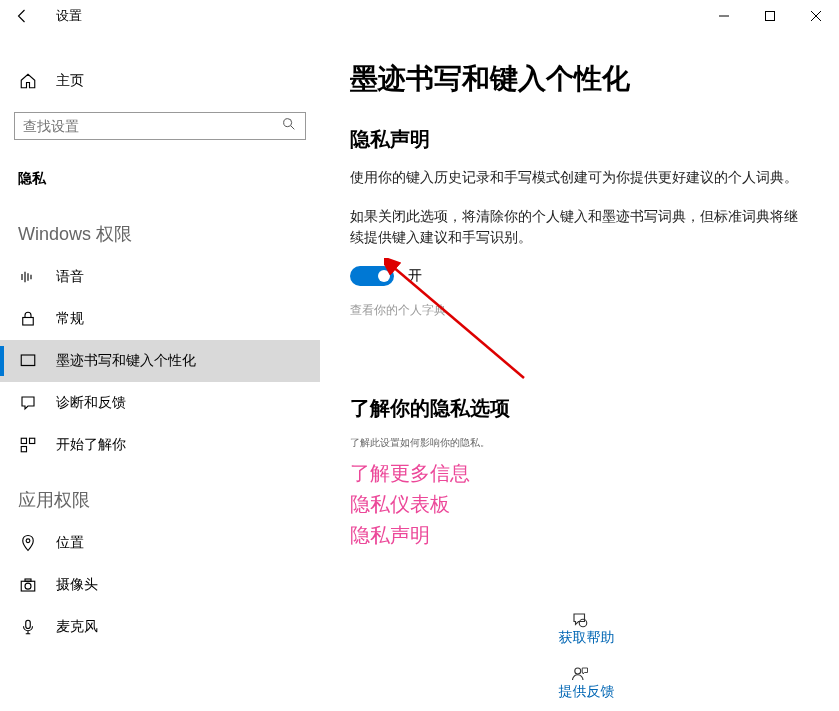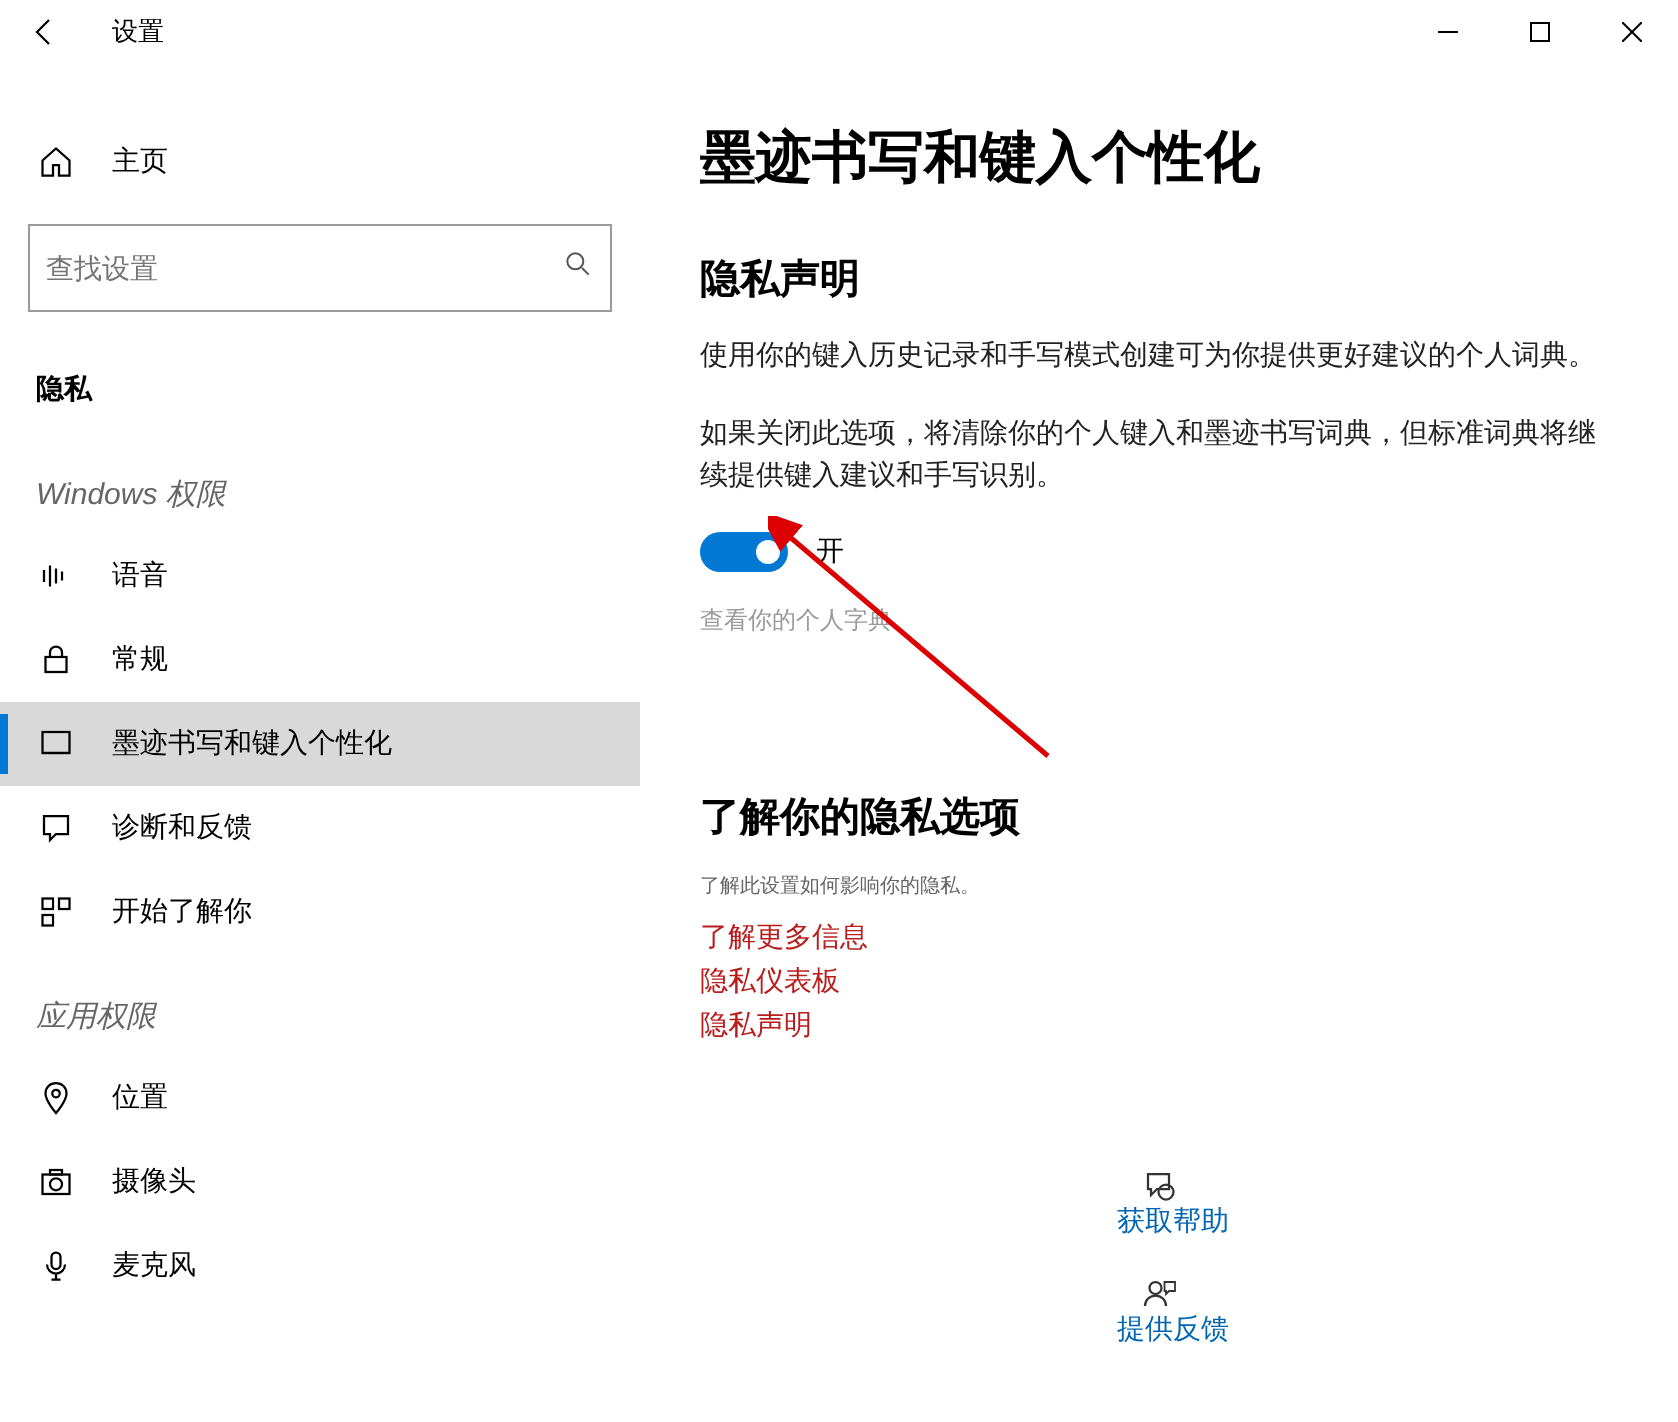--- a/index.html
+++ b/index.html
@@ -10,42 +10,42 @@
   .title-text { font-size: 13px; margin-left: 10px; }
   .win-controls { margin-left: auto; display: flex; }
   .win-btn { width: 46px; height: 32px; display: flex; align-items: center; justify-content: center; }
   .win-btn svg { width: 10px; height: 10px; }
 
   .main { display: flex; height: calc(711px - 32px); }
   .sidebar { width: 320px; padding-top: 30px; }
   .home-row { display: flex; align-items: center; padding: 10px 18px; margin-bottom: 12px; }
   .home-row .icon { width: 20px; display: flex; justify-content: center; }
   .home-row .label { margin-left: 18px; font-size: 14px; }
-  .search-box { margin: 0 14px 18px 14px; border: 1px solid #999; height: 44px; display: flex; align-items: center; padding: 12px 8px; }
+  .search-box { margin: 0 14px 18px 14px; border: 1px solid #999; height: 28px; display: flex; align-items: center; padding: 12px 8px; }
   .search-box input { border: none; outline: none; flex: 1; font-size: 14px; background: transparent; color: #666; }
   .search-icon { color: #555; }
   .section-header { padding: 12px 18px; font-size: 14px; font-weight: 600; }
-  .section-subheader { padding: 22px 18px 10px 18px; font-size: 15px; color: #666; font-style: italic; }
+  .section-subheader { padding: 22px 18px 10px 18px; font-size: 18px; color: #666; }
   .nav-item { display: flex; align-items: center; padding: 12px 18px; cursor: default; position: relative; }
   .nav-item.selected { background: #d9d9d9; }
   .nav-item.selected::before { content: ""; position: absolute; left: 0; top: 6px; bottom: 6px; width: 4px; background: #0078d4; }
   .nav-item .icon { width: 20px; display: flex; justify-content: center; color: #333; }
   .nav-item .label { margin-left: 18px; font-size: 14px; }
 
   .content { flex: 1; padding: 28px 30px 30px 30px; overflow-y: auto; }
   .page-title { font-size: 28px; font-weight: 600; margin-bottom: 28px; }
   .section-title { font-size: 20px; font-weight: 600; margin-bottom: 14px; }
   .body-text { font-size: 14px; margin-bottom: 18px; line-height: 1.5; color: #222; }
   .toggle-row { display: flex; align-items: center; margin-bottom: 16px; margin-top: 6px; }
   .toggle { width: 44px; height: 20px; border-radius: 10px; background: #0078d4; position: relative; }
   .toggle .handle { width: 12px; height: 12px; background: #fff; border-radius: 50%; position: absolute; right: 4px; top: 4px; }
   .toggle-label { margin-left: 14px; font-size: 14px; }
   .disabled-link { font-size: 12px; color: #9a9a9a; margin-bottom: 28px; }
   .sub-desc { font-size: 10px; color: #666; margin-bottom: 10px; }
-  .link { font-size: 14px; color: #b91c1c; margin-bottom: 4px; display: block; }
+  .link { font-size: 20px; color: #ec4899; margin-bottom: 4px; display: block; }
   .help-row { display: flex; align-items: center; margin-top: 18px; margin-bottom: 10px; flex-direction: column; }
   .help-row .icon { width: 20px; display: flex; justify-content: center; color: #333; }
   .help-row .link2 { margin-left: 14px; font-size: 14px; color: #0066b4; }
   .spacer { height: 48px; }
 
   
   .annotation-arrow { position: absolute; left: 384px; top: 258px; pointer-events: none; }
 </style>
 </head>
 <body>

